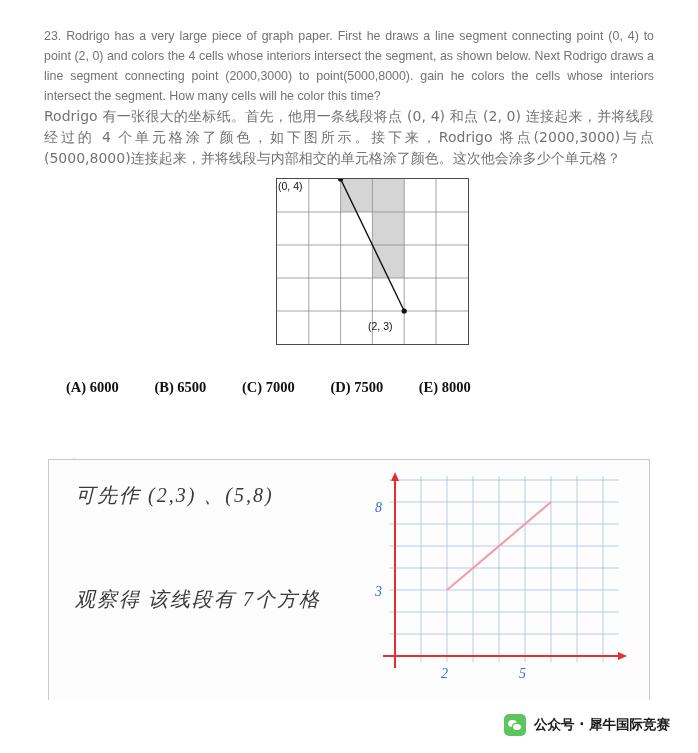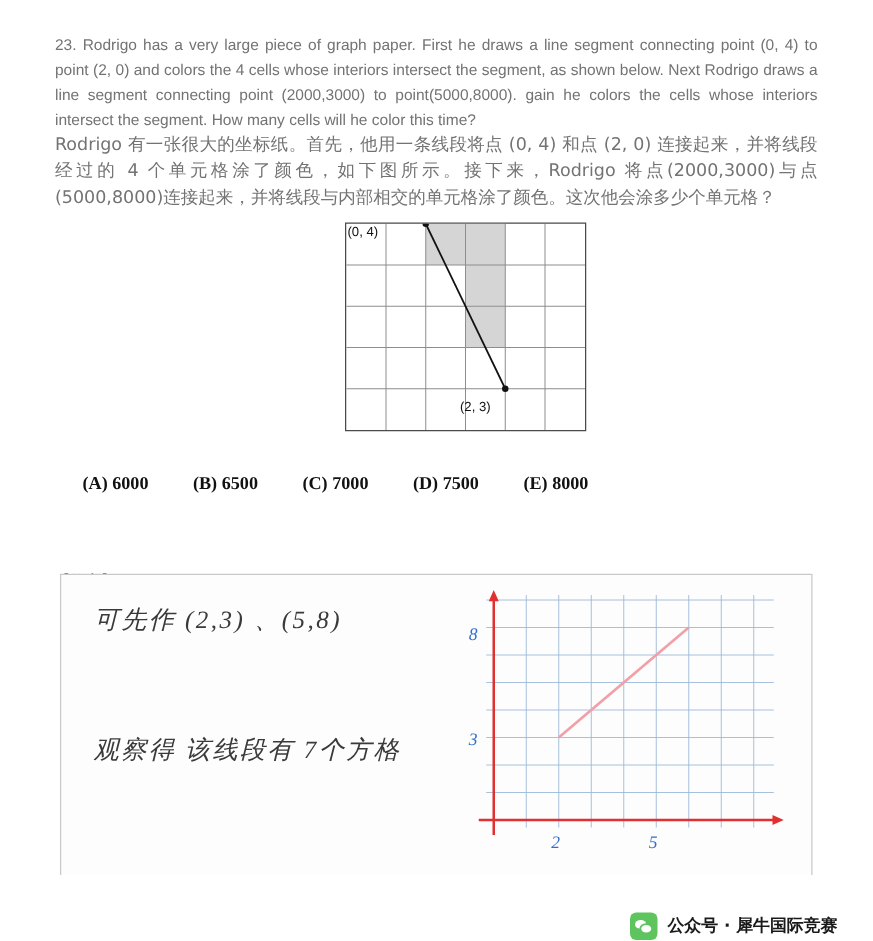--- a/index.html
+++ b/index.html
@@ -121,21 +121,20 @@
     height: 53px;
     background: #ffffff;
   }
   .footer-inner {
     position: absolute;
     right: 28px;
     top: 14px;
     display: flex;
     align-items: center;
     gap: 8px;
-    margin-top: 16px;
   }
   .wechat-icon {
     width: 22px;
     height: 22px;
     background: #5ec45e;
     border-radius: 5px;
     position: relative;
   }
   .wechat-icon::before {
     content: "";

